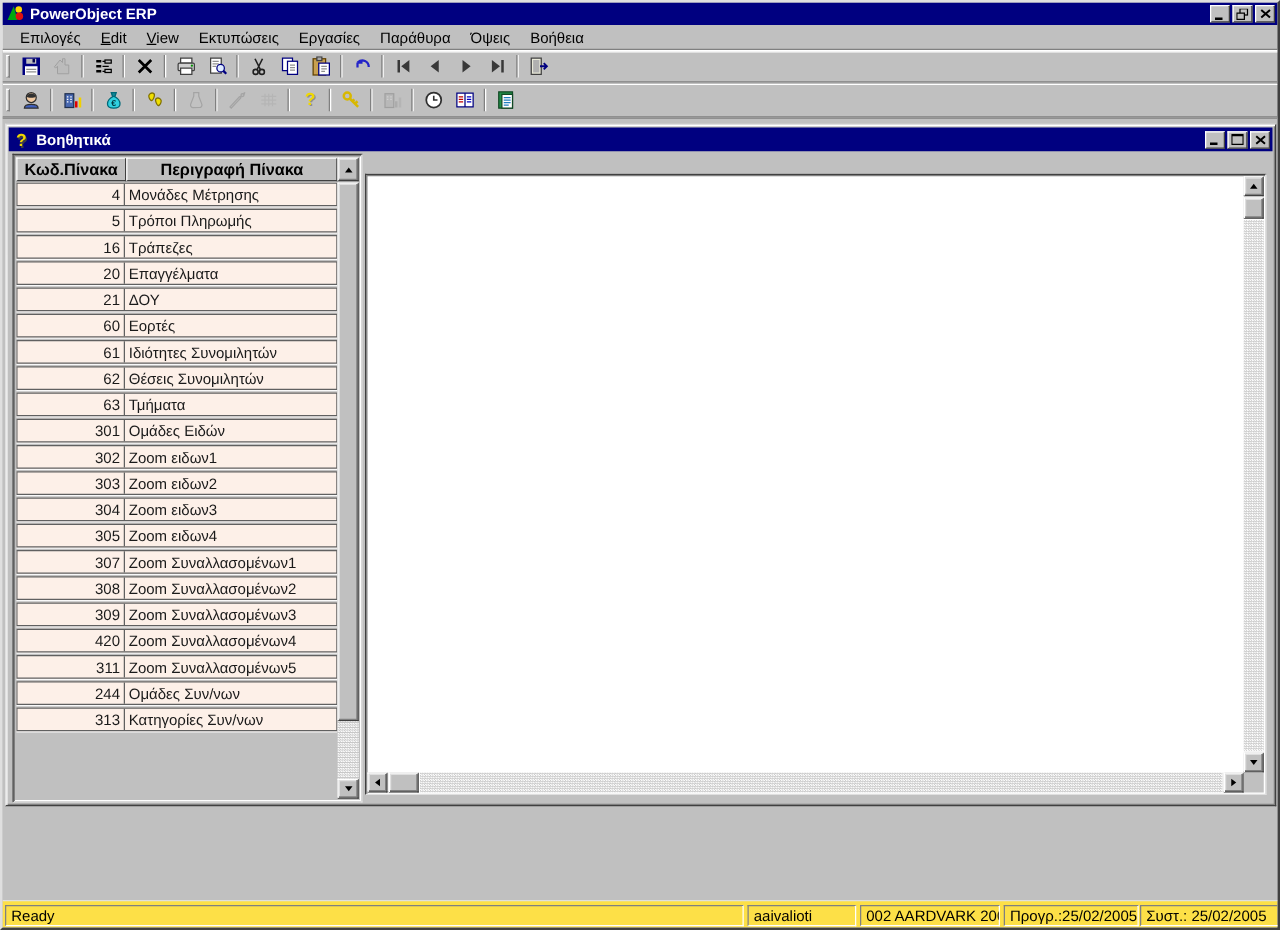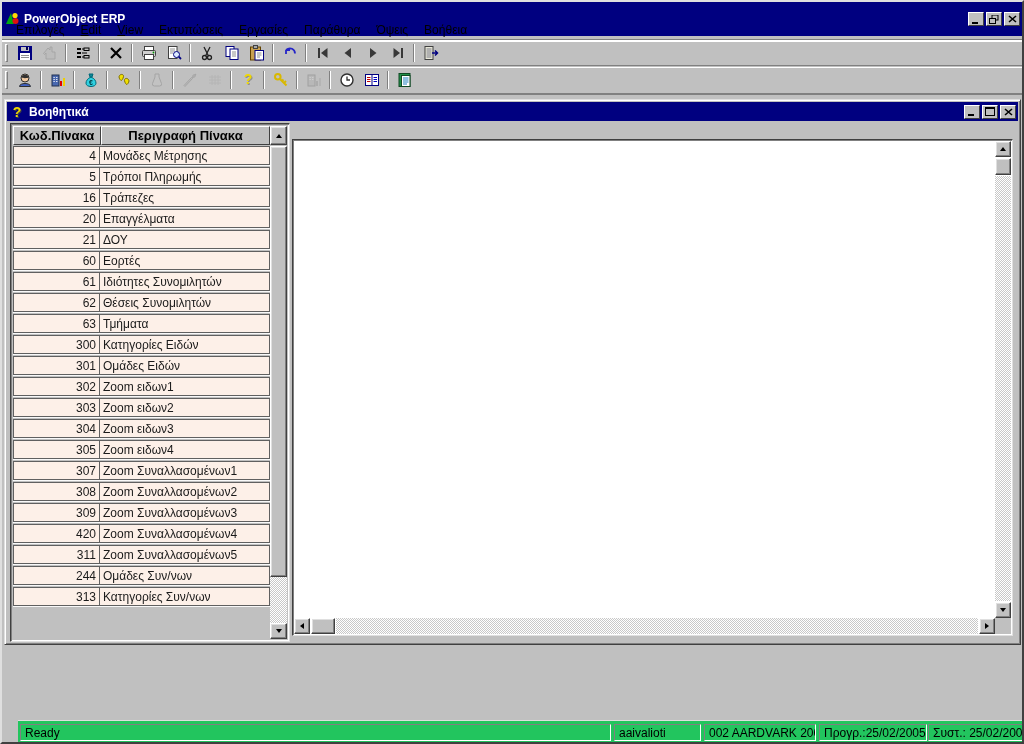--- a/index.html
+++ b/index.html
@@ -1,21 +1,21 @@
 <!DOCTYPE html>
 <html><head>
 <meta charset="utf-8">
 <style>
   html,body{margin:0;padding:0;background:#555;}
   *{box-sizing:border-box;font-family:"Liberation Sans","DejaVu Sans",sans-serif;}
   .app{position:relative;width:1024px;height:744px;background:#c0c0c0;
        border-top:2px solid #dfdfdf;border-left:2px solid #dfdfdf;
        border-right:2px solid #404040;border-bottom:2px solid #404040;overflow:hidden;}
   
-  .titlebar{position:absolute;left:0;top:0;right:0;height:34px;background:#000080;
+  .titlebar{position:absolute;left:0;top:0;right:0;height:18px;background:#000080;
             display:flex;align-items:center;padding:0 2px;color:#fff;}
   .titlebar .ttl{font-weight:bold;font-size:12px;margin-left:4px;flex:1;white-space:nowrap;}
   .winbtns{display:flex;gap:2px;align-items:center;}
   .wbtn{width:16px;height:14px;background:#c0c0c0;border-top:1px solid #fff;border-left:1px solid #fff;
         border-right:1px solid #404040;border-bottom:1px solid #404040;display:flex;align-items:center;justify-content:center;}
   .wbtn svg{display:block;}
   
   .menubar{position:absolute;left:0;top:18px;right:0;height:20px;display:flex;align-items:center;
            padding-left:6px;border-bottom:1px solid #808080;box-shadow:0 1px 0 #ffffff;}
   .menu-item{font-size:12px;color:#000;padding:19px 8px;white-space:nowrap;}
@@ -88,21 +88,21 @@
   .view-vsb .thumb{position:absolute;top:17px;left:0;right:0;height:17px;}
   .view-vsb .track{position:absolute;top:35px;left:0;right:0;bottom:17px;}
   .view-vsb .down{position:absolute;bottom:0;left:0;right:0;height:16px;}
   .view-hsb{position:absolute;left:1px;bottom:1px;height:16px;right:17px;}
   .view-hsb .left{position:absolute;left:0;top:0;bottom:0;width:16px;}
   .view-hsb .thumb{position:absolute;left:17px;top:0;bottom:0;width:24px;}
   .view-hsb .track{position:absolute;left:42px;top:0;bottom:0;right:17px;}
   .view-hsb .right{position:absolute;right:0;top:0;bottom:0;width:16px;}
   .view-corner{position:absolute;right:1px;bottom:1px;width:16px;height:16px;background:#c0c0c0;}
   
-  .statusbar{position:absolute;left:16px;bottom:0;right:0;height:22px;background:#22c55e;
+  .statusbar{position:absolute;left:0;bottom:0;right:0;height:22px;background:#fde047;
              border-top:1px solid #dfdfdf;}
   .spanel{position:absolute;top:3px;height:17px;font-size:12px;color:#000;display:flex;align-items:center;
           padding:0 4px;border-top:1px solid #808080;border-left:1px solid #808080;
           border-right:1px solid #fff;border-bottom:1px solid #fff;white-space:nowrap;overflow:hidden;}
   .sp-ready{left:2px;width:591px;}
   .sp-user{left:596px;width:87px;}
   .sp-company{left:686px;width:112px;}
   .sp-prog{left:801px;width:108px;}
   .sp-sys{left:910px;width:112px;}
 </style>
@@ -423,24 +423,20 @@
             </div>
             <div class="grow">
               <div class="gc code">62</div>
               <div class="gc desc">Θέσεις Συνομιλητών</div>
             </div>
             <div class="grow">
               <div class="gc code">63</div>
               <div class="gc desc">Τμήματα</div>
             </div>
             <div class="grow">
-              <div class="gc code">300</div>
-              <div class="gc desc">Κατηγορίες Ειδών</div>
-            </div>
-            <div class="grow">
               <div class="gc code">301</div>
               <div class="gc desc">Ομάδες Ειδών</div>
             </div>
             <div class="grow">
               <div class="gc code">302</div>
               <div class="gc desc">Zoom ειδων1</div>
             </div>
             <div class="grow">
               <div class="gc code">303</div>
               <div class="gc desc">Zoom ειδων2</div>

